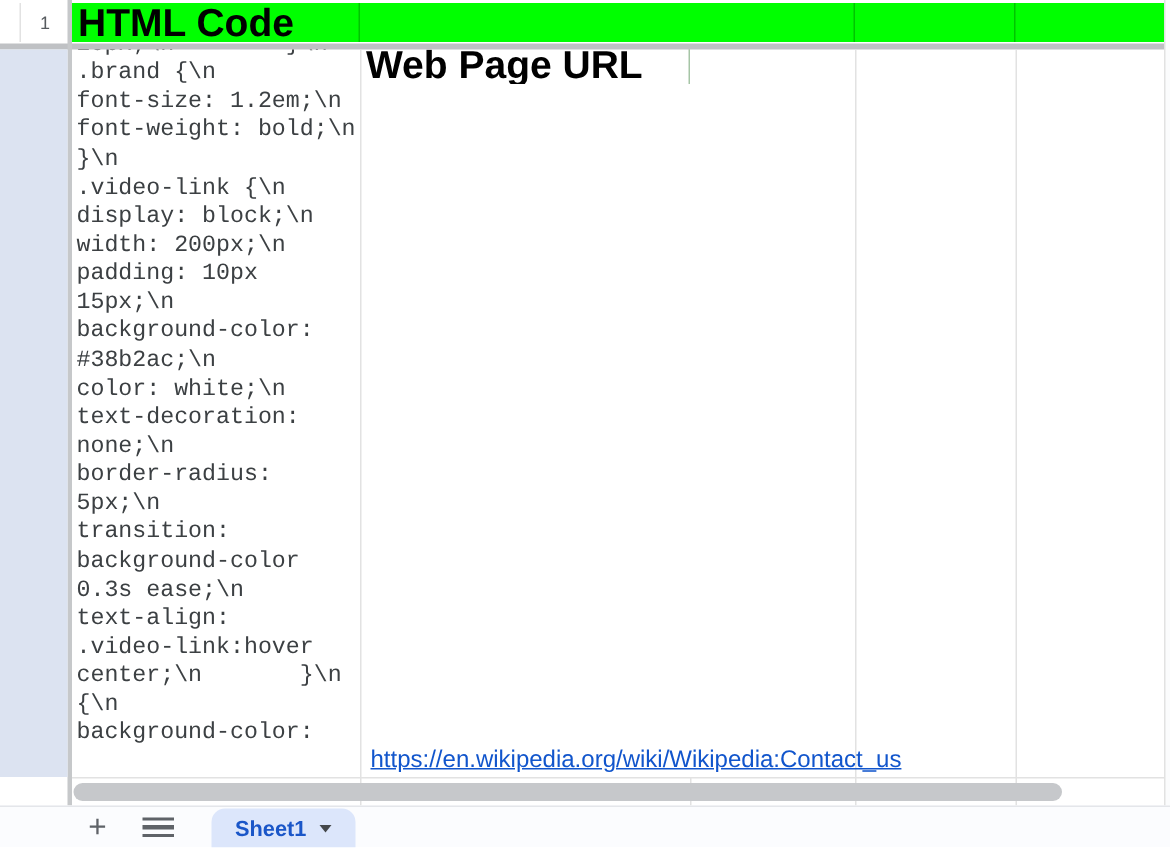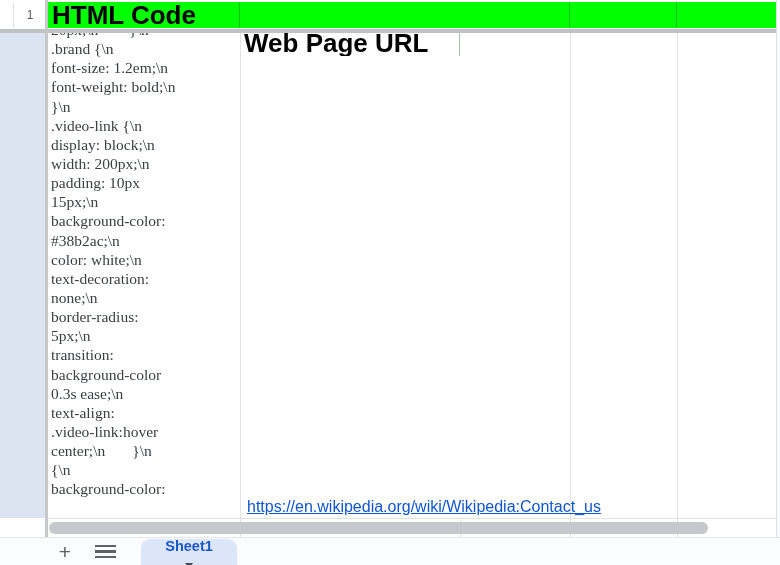--- a/index.html
+++ b/index.html
@@ -50,21 +50,21 @@
   }
   
   .code-cell {
     position:absolute; left:48px; top:33px; width:192px; height:485px; overflow:hidden;
   }
   .code-lines {
     margin-top:-13px; padding-left:3px;
     font-family:"Liberation Mono", monospace;
     font-size:15.5px; line-height:19.15px; color:#3c4043;
   }
-  .code-line { white-space:pre; height:19.15px;font-family:Liberation Serif, serif; }
+  .code-line { white-space:pre; height:19.15px; }
   
   .url-link {
     position:absolute; left:247px; top:498px;
     font-size:16px; color:#1155cc; text-decoration:underline; white-space:nowrap;
     cursor:pointer;
   }
   
   .hscroll {
     position:absolute; left:49px; top:522px; width:659px; height:12px;
     border-radius:6px; background:#c6c8cb;
@@ -80,21 +80,21 @@
     cursor:pointer; font-weight:400;
   }
   .all-sheets-btn {
     position:absolute; left:95px; top:7px; width:21px; height:13px;
     display:flex; flex-direction:column; justify-content:space-between; cursor:pointer;
   }
   .all-sheets-btn .bar { width:21px; height:2.4px; background:#5f6368; }
   .sheet-tab {
     position:absolute; left:141px; top:1px; width:96px; height:27px;
     background:#dce6fb; border-radius:9px 9px 0 0;
-    display:flex; align-items:center; justify-content:center; gap:9px; cursor:pointer;flex-direction:column;
+    display:flex; align-items:center; justify-content:center; gap:9px; cursor:pointer;
   }
   .sheet-tab-label { font-size:14.5px; font-weight:bold; color:#1a56c8; }
   .caret {
     width:0; height:0; border-left:4.5px solid transparent;
     border-right:4.5px solid transparent; border-top:5.5px solid #45484b;
   }
 </style>
 </head>
 <body>
 

